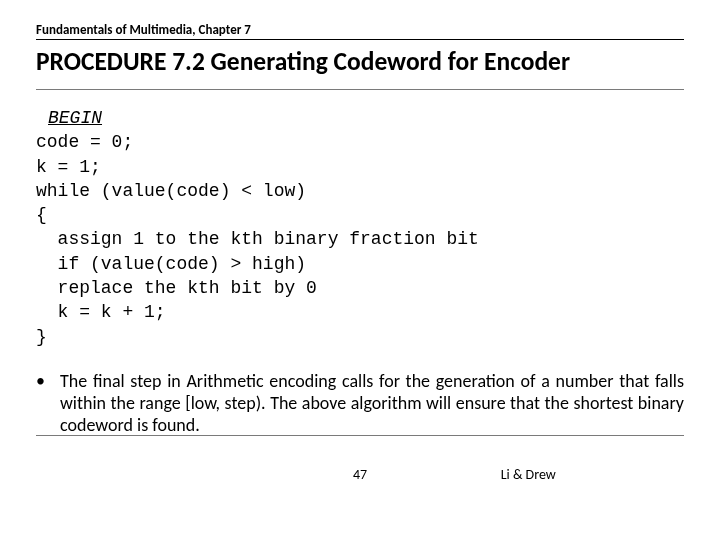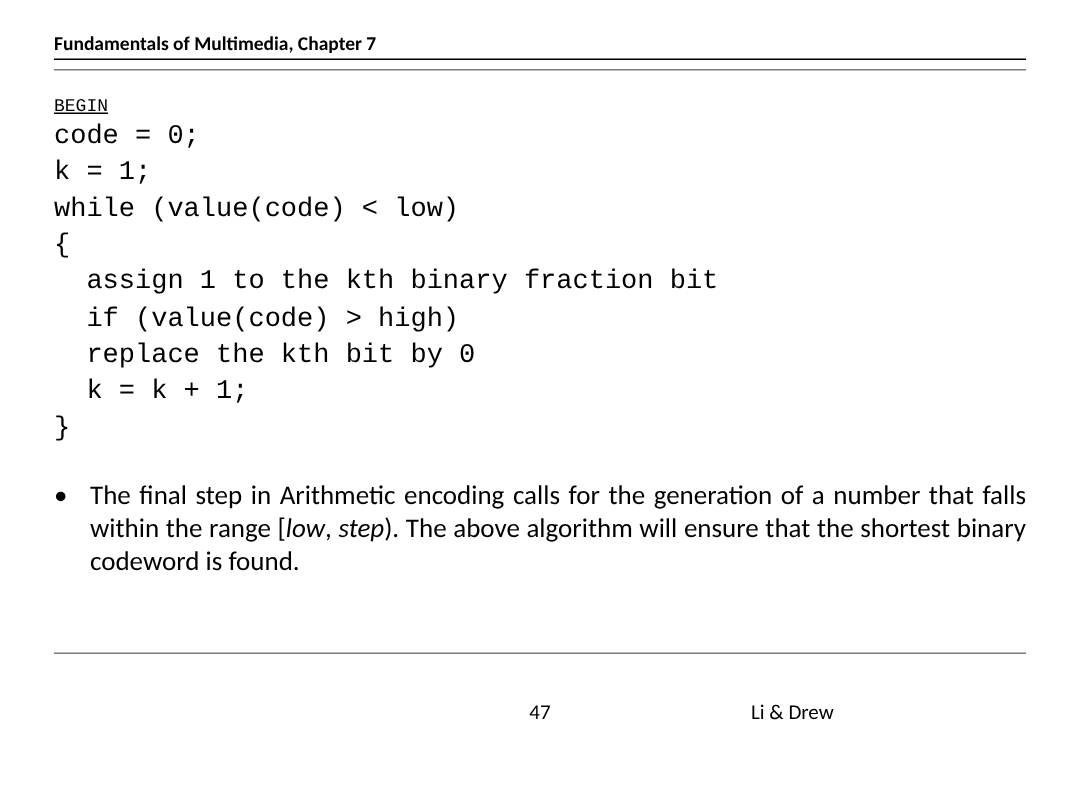--- a/index.html
+++ b/index.html
@@ -31,24 +31,25 @@
     font-size: 25.5px;
     font-weight: 700;
     margin: 2px 0 12px 0;
   }
   .rule-mid {
     border-top: 1px solid #7a7a7a;
     margin-bottom: 16px;
   }
   .begin, .end {
     font-family: "Courier New", Courier, monospace;
-    font-size: 12px;
+    font-size: 18px;
     text-decoration: underline;
-    margin-left: 0;
+    margin-left: 12px;
     line-height: 1.35;
+    font-style: italic;
   }
   .code-block {
     font-family: "Courier New", Courier, monospace;
     font-size: 18px;
     line-height: 1.35;
     white-space: pre;
   }
   .bullet-row {
     display: flex;
     margin-top: 22px;
@@ -59,21 +60,21 @@
     flex: 0 0 auto;
     width: 24px;
     text-align: left;
     line-height: 1.22;
   }
   .bullet-text {
     flex: 1 1 auto;
     text-align: justify;
     line-height: 1.22;
   }
-  .ital { font-style: italic; }
+  .ital { }
   .footer-rule {
     position: absolute;
     left: 36px;
     right: 36px;
     bottom: 48px;
     border-top: 1px solid #7a7a7a;
   }
   .footer {
     position: absolute;
     left: 36px;
@@ -94,20 +95,21 @@
   }
 </style>
 </head>
 <body>
 
 <div class="slide">
 
   <div class="chapter">Fundamentals of Multimedia, Chapter 7</div>
   <div class="rule-top"></div>
 
+  <div class="title">PROCEDURE 7.2 Generating Codeword for Encoder</div>
   <div class="rule-mid"></div>
 
   <div class="begin">BEGIN</div>
   <div class="code-block"><span>code = 0;</span>
 <span>k = 1;</span>
 <span>while (value(code) &lt; low)</span>
 <span>{</span>
 <span>  assign 1 to the kth binary fraction bit</span>
 <span>  if (value(code) &gt; high)</span>
 <span>  replace the kth bit by 0</span>

